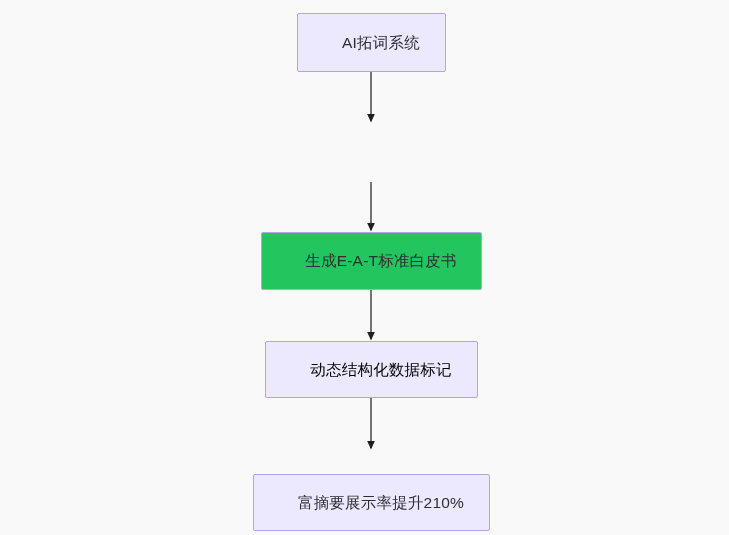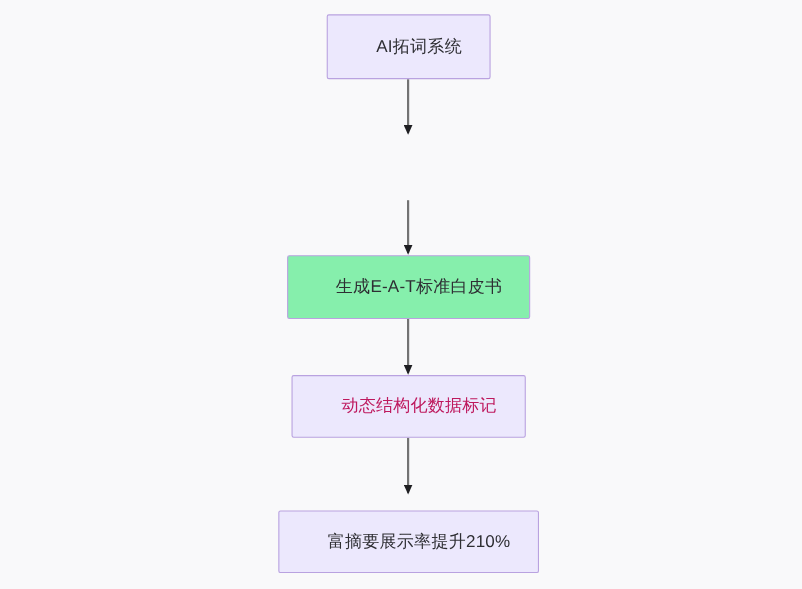--- a/index.html
+++ b/index.html
@@ -70,25 +70,25 @@
     <g>
       <line x1="371" y1="398" x2="371" y2="448" stroke="#737373" stroke-width="2" marker-end="url(#arrowhead)"></line>
     </g>
   </svg>
 
   <div class="node" id="node-n1" style="left: 297px; top: 13px; width: 149px; height: 59px; background: rgb(236, 232, 253); border-color: rgb(185, 162, 224); color: rgb(46, 46, 51);">
     <span class="node-label">AI拓词系统</span>
   </div>
 
 
-  <div class="node" id="node-n3" style="left: 261px; top: 232px; width: 221px; height: 58px; background: #86efac; border-color: rgb(185, 162, 224); color: rgb(46, 46, 51);">
+  <div class="node" id="node-n3" style="left: 261px; top: 232px; width: 221px; height: 58px; background: #22c55e; border-color: rgb(185, 162, 224); color: rgb(46, 46, 51);">
     <span class="node-label">生成E-A-T标准白皮书</span>
   </div>
 
-  <div class="node" id="node-n4" style="left: 265px; top: 341px; width: 213px; height: 57px; background: rgb(236, 232, 253); border-color: rgb(185, 162, 224); color: #be185d;">
+  <div class="node" id="node-n4" style="left: 265px; top: 341px; width: 213px; height: 57px; background: rgb(236, 232, 253); border-color: rgb(185, 162, 224); color: #000000;">
     <span class="node-label">动态结构化数据标记</span>
   </div>
 
-  <div class="node" id="node-n5" style="left: 253px; top: 464px; width: 237px; height: 57px; background: rgb(236, 232, 253); border-color: rgb(185, 162, 224); color: rgb(46, 46, 51);">
+  <div class="node" id="node-n5" style="left: 253px; top: 474px; width: 237px; height: 57px; background: rgb(236, 232, 253); border-color: rgb(185, 162, 224); color: rgb(46, 46, 51);">
     <span class="node-label">富摘要展示率提升210%</span>
   </div>
 
 </div>
 
 </body></html>

